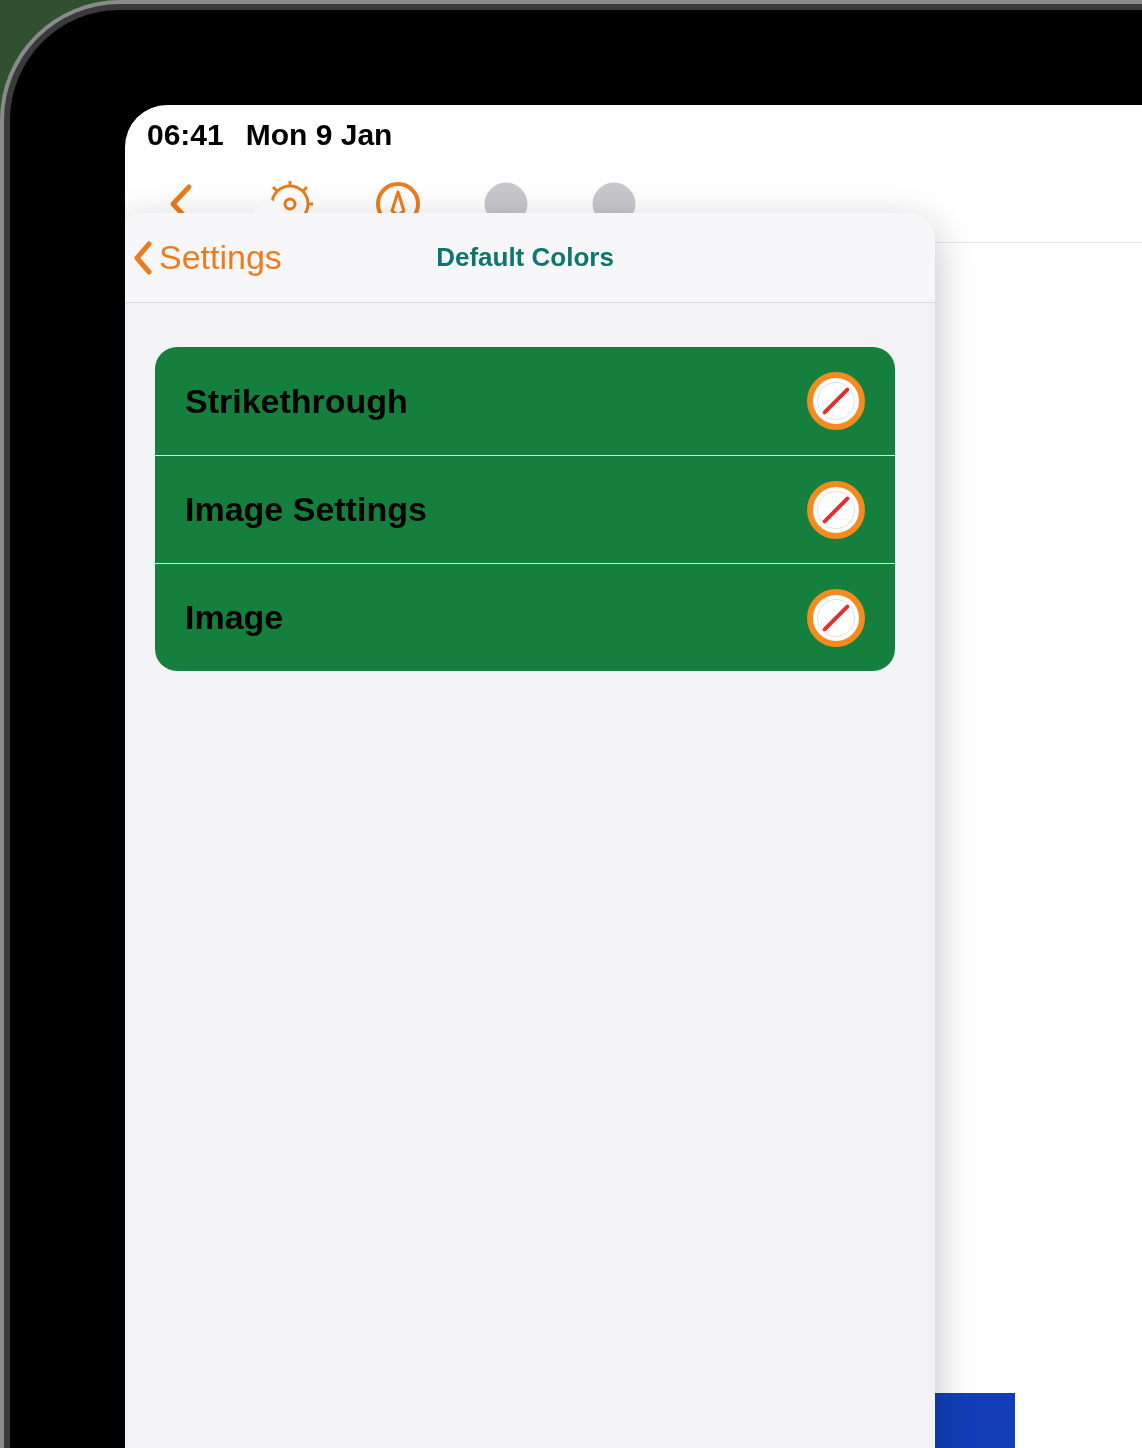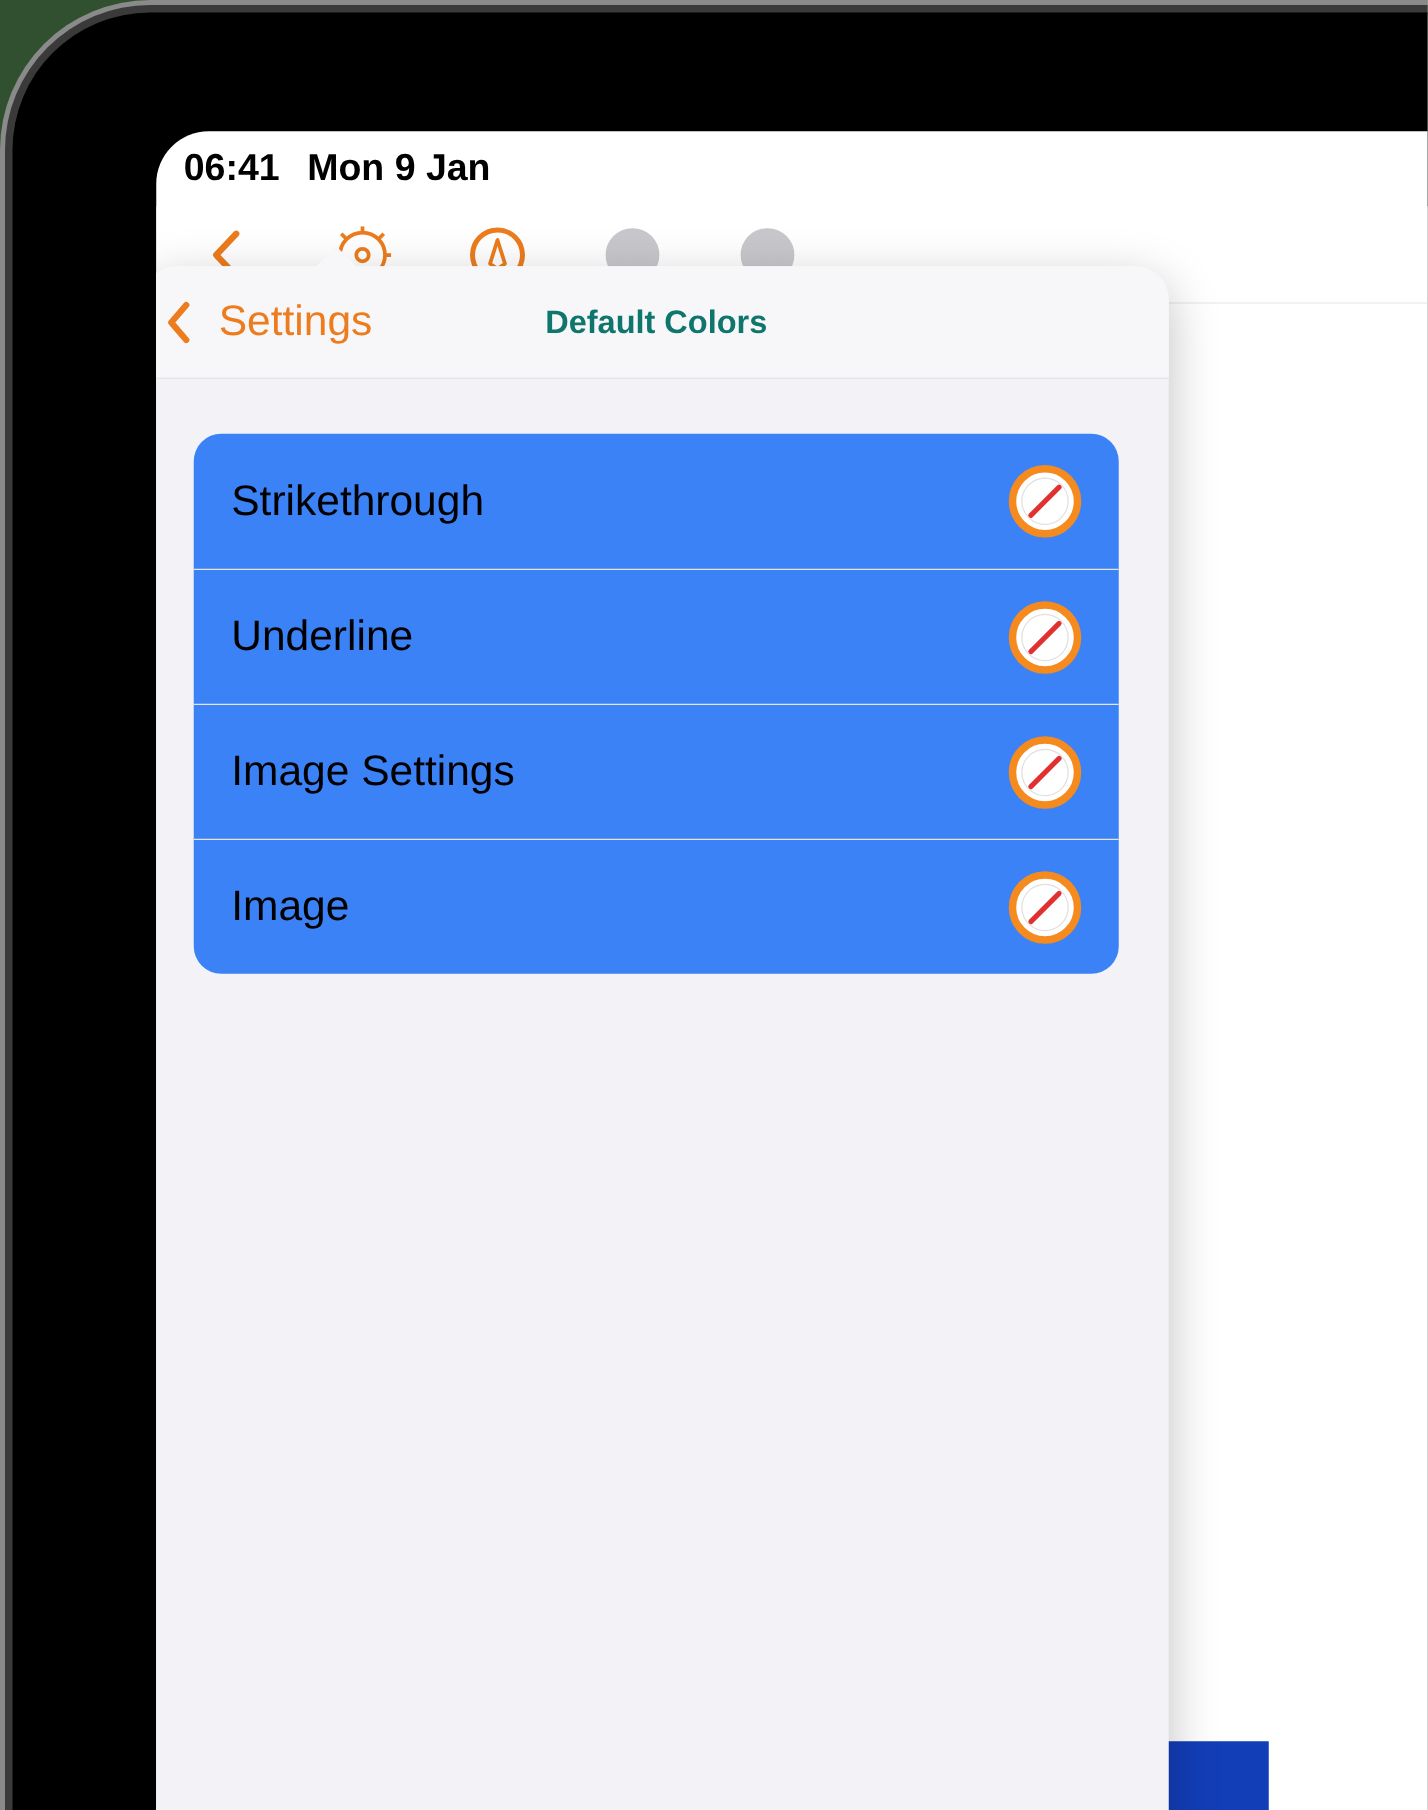--- a/index.html
+++ b/index.html
@@ -104,36 +104,37 @@
     border-radius: 26px 26px 0 0;
     position: relative;
     display: flex;
     align-items: center;
     justify-content: center;
   }
   .popover-back {
     position: absolute;
     left: 18px; top: 0; bottom: 0;
     display: flex; align-items: center;
-    gap: 22px;
+    gap: 6px;
     color: #ec7c1d;
     font-size: 34px;
     cursor: pointer;
   }
   .popover-title {
     font-size: 26px;
     font-weight: 700;
     color: #0f766e;
   }
 
   .list-group {
     margin: 44px 40px 0 40px;
-    background: #3b82f6;
+    background: #15803d;
     border-radius: 22px;
     overflow: hidden;
+    font-weight: bold;
   }
   .list-row {
     display: flex;
     align-items: center;
     justify-content: space-between;
     height: 108px;
     padding: 0 30px;
     cursor: pointer;
   }
   .list-row + .list-row { border-top: 1px solid #e5e5e8; }
@@ -240,26 +241,20 @@
       </div>
 
       <div class="list-group">
         <div class="list-row">
           <span class="list-label">Strikethrough</span>
           <span class="color-swatch">
               <span class="slash"></span>
             </span>
         </div>
         <div class="list-row">
-          <span class="list-label">Underline</span>
-          <span class="color-swatch">
-              <span class="slash"></span>
-            </span>
-        </div>
-        <div class="list-row">
           <span class="list-label">Image Settings</span>
           <span class="color-swatch">
               <span class="slash"></span>
             </span>
         </div>
         <div class="list-row">
           <span class="list-label">Image</span>
           <span class="color-swatch">
               <span class="slash"></span>
             </span>

